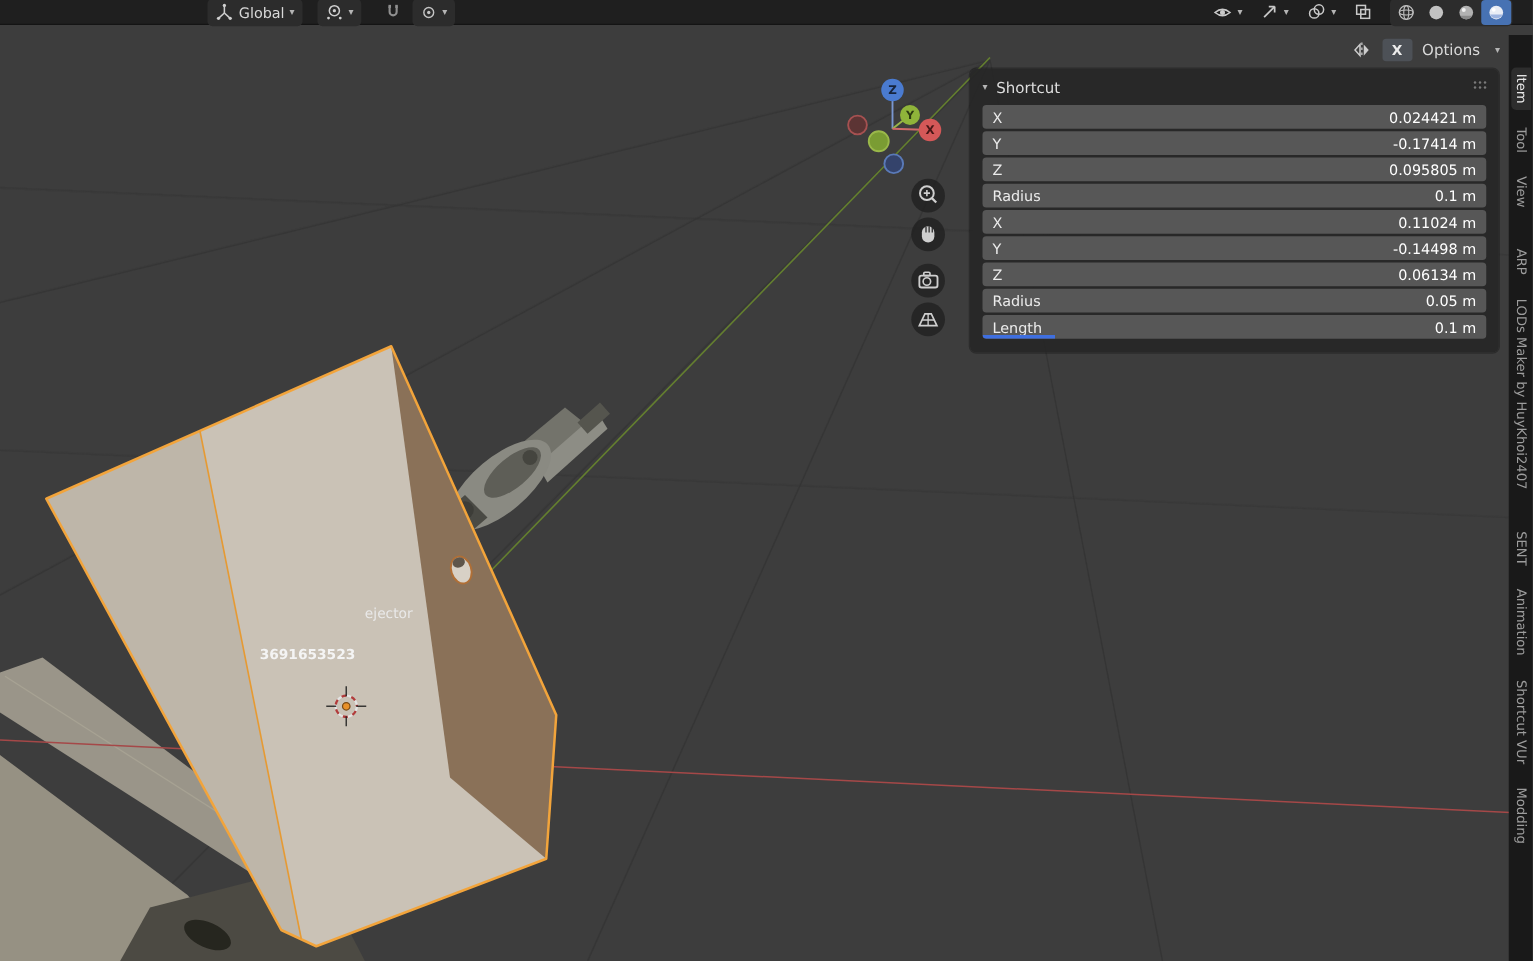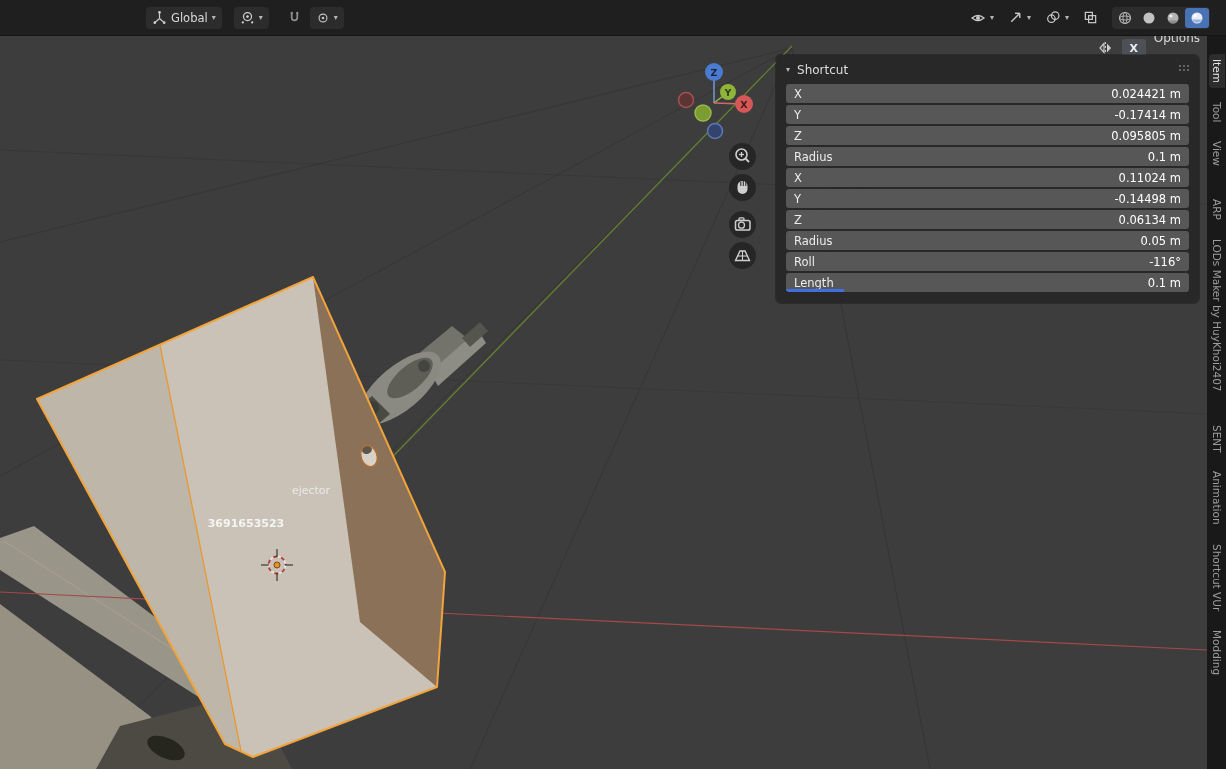--- a/index.html
+++ b/index.html
@@ -6,23 +6,23 @@
   body{
     width:1226px;height:769px;position:relative;overflow:hidden;
     background:#3d3d3d;
     font-family:"DejaVu Sans","Liberation Sans",sans-serif;
     -webkit-font-smoothing:antialiased;
   }
   svg text{font-family:"DejaVu Sans","Liberation Sans",sans-serif;}
 
   
   .topbar{
-    position:absolute;top:0;left:0;width:1226px;height:36px;z-index:5;
+    position:absolute;top:0;left:0;width:1226px;height:20px;z-index:5;
     background:#1f1f1f;border-bottom:1px solid #141414;
-    display:flex;align-items:center;box-sizing:border-box;
+    display:flex;align-items:center;box-sizing:border-box;padding-left:20px;
   }
   .topbar .lead-space{width:146px;flex:0 0 auto;}
   .hbtn{
     display:inline-flex;align-items:center;gap:4px;height:22px;
     background:#2c2c2c;border-radius:4px;padding:0 6px;margin-right:2px;
     color:#d9d9d9;font-size:11.5px;cursor:default;
   }
   .hbtn.plain{background:transparent;}
   .caret{font-size:8px;color:#b5b5b5;line-height:1;}
   .hgap{width:10px;flex:0 0 auto;}
@@ -34,21 +34,21 @@
   
   .vp-header-right{
     position:absolute;top:31px;right:26px;z-index:3;
     display:flex;align-items:center;gap:8px;color:#d5d5d5;font-size:12px;
   }
   .xmirror-btn{
     min-width:18px;height:18px;border-radius:3px;background:#4d5157;
     display:flex;align-items:center;justify-content:center;
     color:#ececec;font-size:11px;font-weight:bold;padding:0 3px;
   }
-  .options-btn{display:flex;align-items:center;gap:12px;color:#d9d9d9;font-size:12px;flex-direction:column;}
+  .options-btn{display:flex;align-items:center;gap:12px;color:#d9d9d9;font-size:12px;}
 
   
   .npanel{
     position:absolute;left:776px;top:55px;width:423px;z-index:4;
     background:rgba(39,39,39,0.97);border-radius:5px;
     box-shadow:0 0 0 1px rgba(0,0,0,0.28);
     padding-bottom:9px;box-sizing:border-box;
   }
   .npanel-header{display:flex;align-items:center;gap:7px;padding:8px 10px 7px;color:#dedede;font-size:12px;position:relative;}
   .drag-dots{position:absolute;right:8px;top:10px;width:12px;height:6px;
@@ -372,24 +372,20 @@
   </div>
   <div class="prow">
     <span class="plabel">Z</span>
     <span class="pvalue">0.06134 m</span>
   </div>
   <div class="prow">
     <span class="plabel">Radius</span>
     <span class="pvalue">0.05 m</span>
   </div>
   <div class="prow">
-    <span class="plabel">Roll</span>
-    <span class="pvalue">-116°</span>
-  </div>
-  <div class="prow">
     <span class="plabel">Length</span>
     <span class="pvalue">0.1 m</span>
     <span class="length-fill"></span>
   </div>
 </div>
 
 <div class="tabstrip">
   <div class="vtab active">Item</div>
   <div class="vtab">Tool</div>
   <div class="vtab">View</div>

